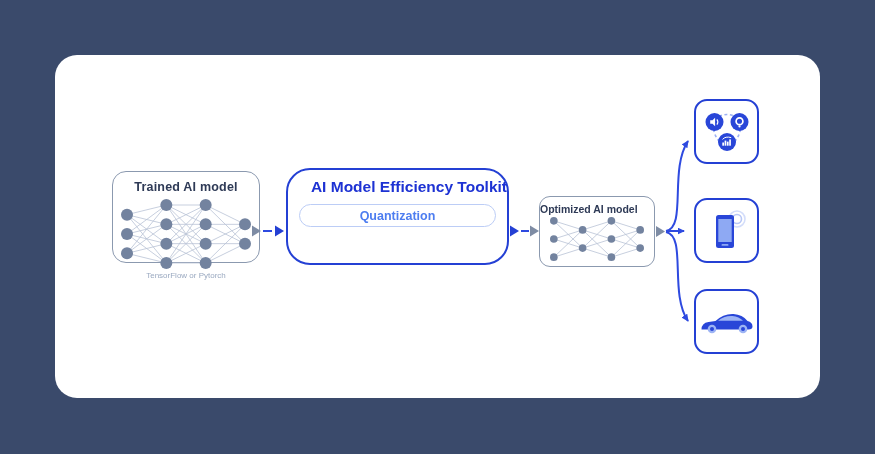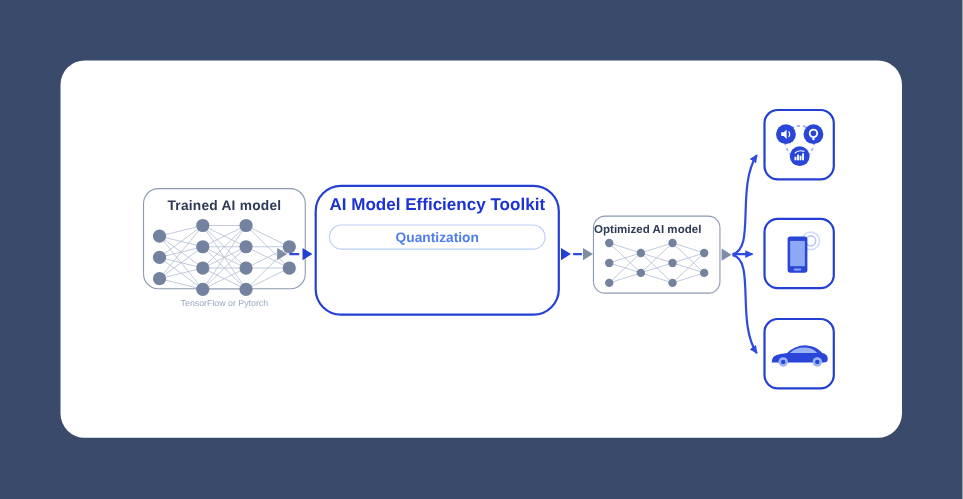--- a/index.html
+++ b/index.html
@@ -12,30 +12,29 @@
   .card{
     position:absolute;left:55px;top:55px;width:765px;height:343px;
     background:#ffffff;border-radius:22px;
   }
   .abs{position:absolute;box-sizing:border-box;}
   
   .trained-box{
     left:112px;top:171px;width:148px;height:92px;
     background:#fff;border:1.5px solid #8b99af;border-radius:14px;
     text-align:center;
-    margin-left:18px;
   }
   .trained-title{margin-top:8px;font-size:12.5px;font-weight:bold;color:#2e3a56;letter-spacing:.2px;}
   .trained-box svg{display:block;margin:4px auto 0;}
   .framework-caption{font-size:8px;color:#9aa9c0;margin-top:1px;}
   
   .toolkit-box{
-    left:286px;top:168px;width:223px;height:119px;
+    left:286px;top:168px;width:223px;height:97px;
     background:#fff;border:2.5px solid #2440d4;border-radius:24px;
-    text-align:center;
+    text-align:right;
   }
   .toolkit-title{margin-top:7px;font-size:15.5px;font-weight:bold;color:#1d32d3;line-height:19px;}
   .pill{
     width:197px;height:23px;margin:8px auto 0;box-sizing:border-box;
     border:1.5px solid #bccdf6;border-radius:12px;background:#fff;
     font-size:12.5px;font-weight:bold;color:#4d7df0;
     display:flex;align-items:center;justify-content:center;cursor:pointer;
   }
   .pill + .pill{margin-top:8px;}
   

